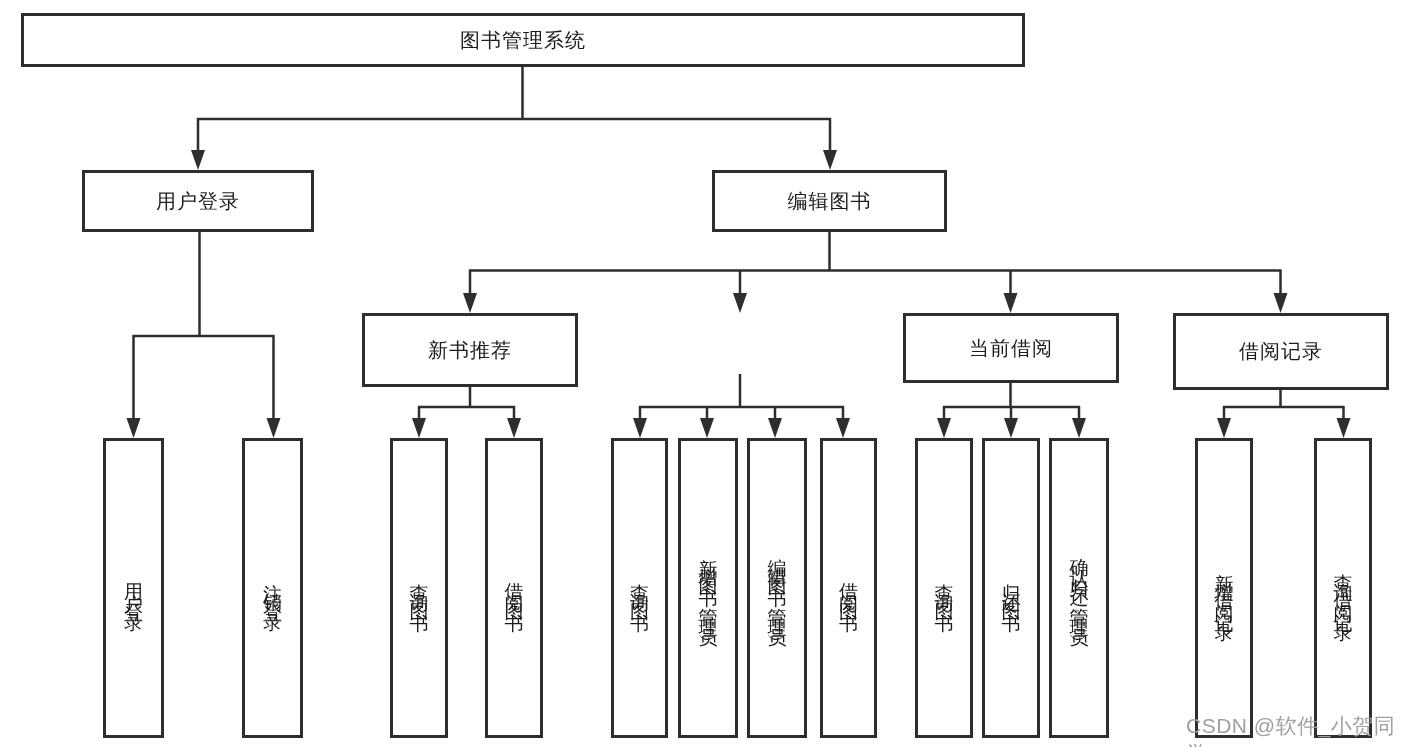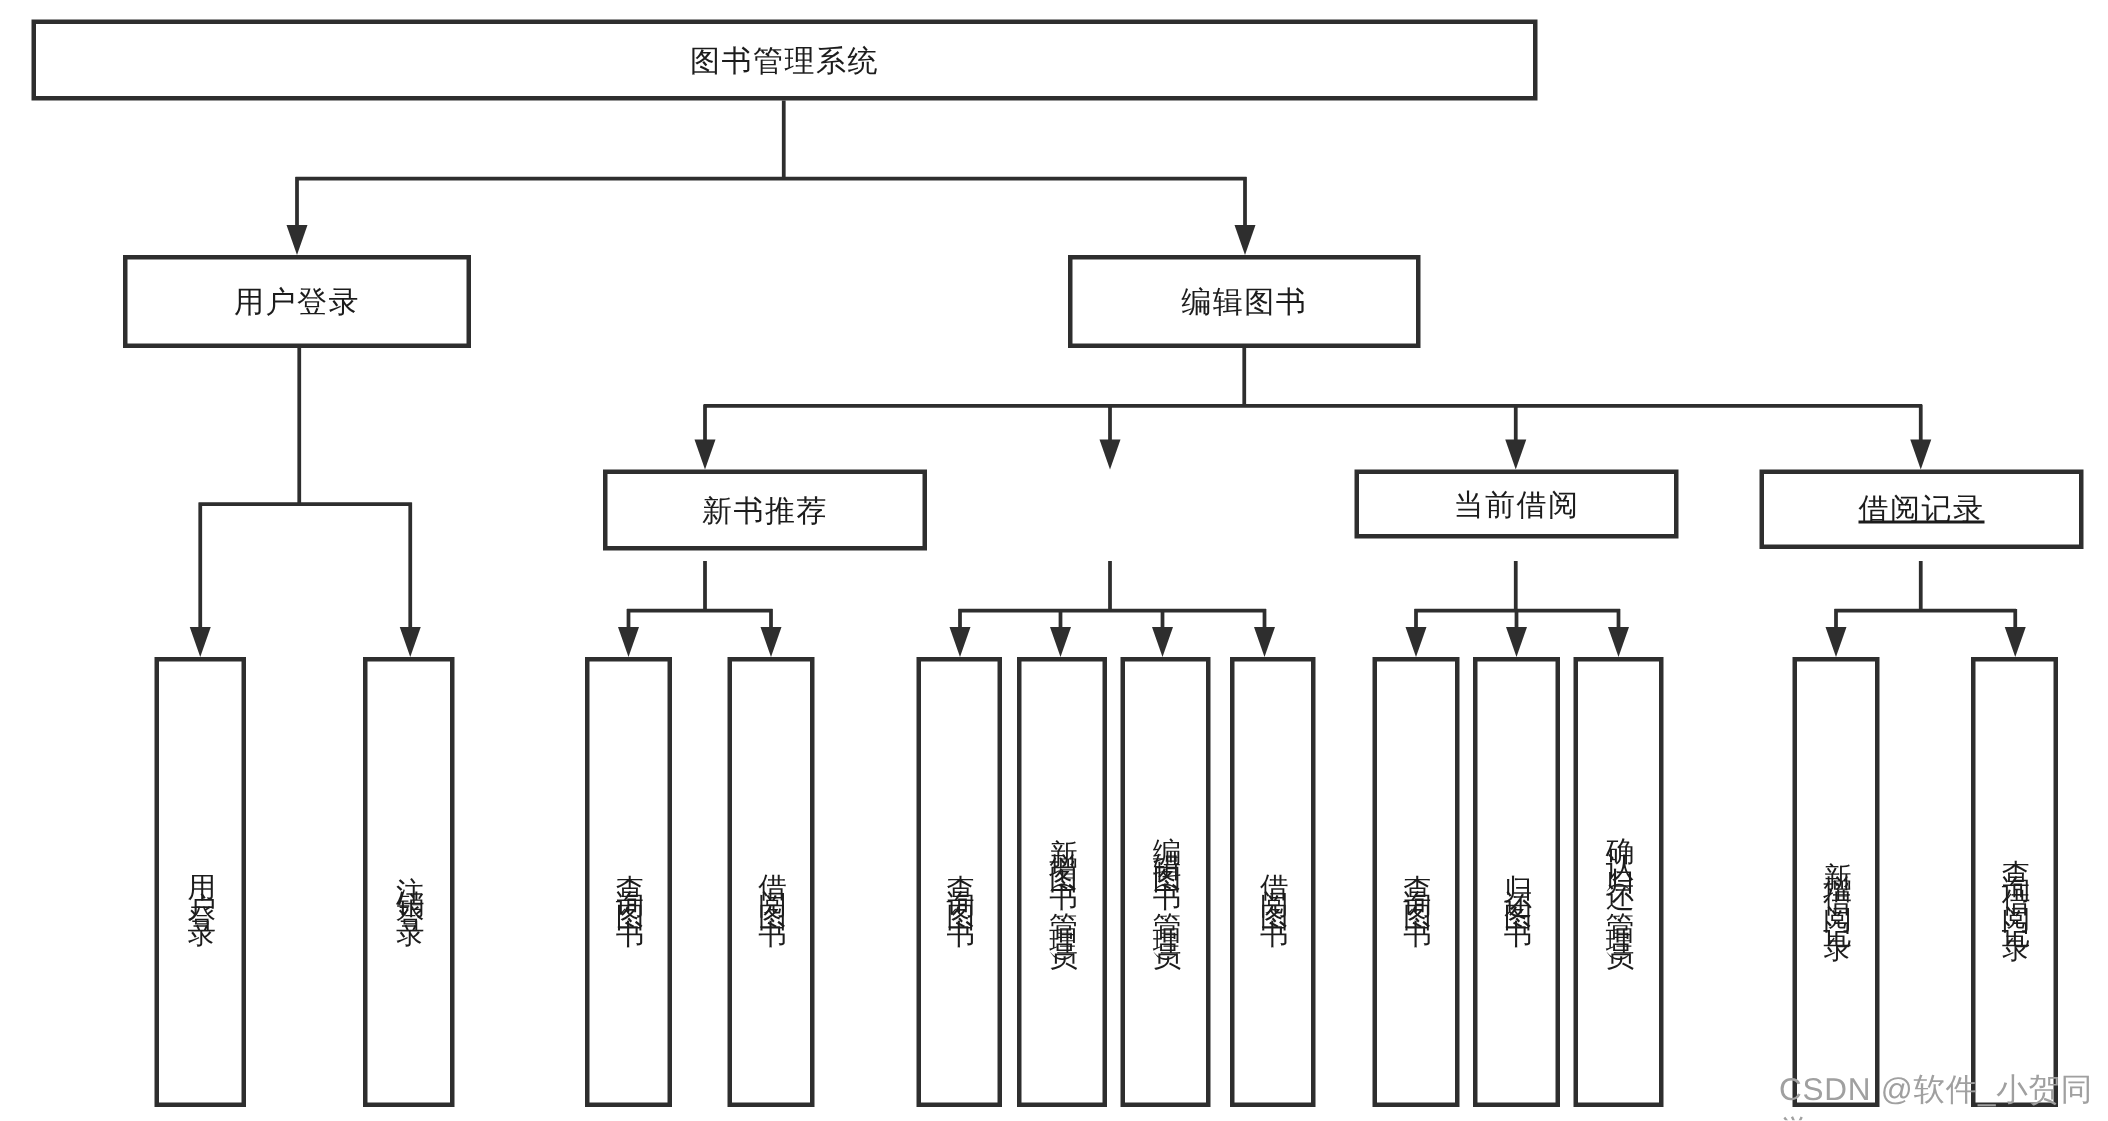--- a/index.html
+++ b/index.html
@@ -126,27 +126,27 @@
     <span>图书管理系统</span>
   </div>
 
   <div class="hnode" style="left:82px; top:170px; width:232px; height:62px;">
     <span>用户登录</span>
   </div>
   <div class="hnode" style="left:712px; top:170px; width:235px; height:62px;">
     <span>编辑图书</span>
   </div>
 
-  <div class="hnode" style="left:362px; top:313px; width:216px; height:54px;margin-left:40px;">
+  <div class="hnode" style="left:362px; top:313px; width:216px; height:74px;">
     <span>新书推荐</span>
   </div>
-  <div class="hnode" style="left:903px; top:313px; width:216px; height:46px;">
+  <div class="hnode" style="left:903px; top:313px; width:216px; height:70px;">
     <span>当前借阅</span>
   </div>
-  <div class="hnode" style="left:1173px; top:313px; width:216px; height:53px;text-decoration:underline;">
+  <div class="hnode" style="left:1173px; top:313px; width:216px; height:77px;">
     <span>借阅记录</span>
   </div>
 
   <div class="leaf" style="left:103px; width:61px;">
     <span class="vtext">用户登录</span>
   </div>
   <div class="leaf" style="left:242px; width:61px;">
     <span class="vtext">注销登录</span>
   </div>
   <div class="leaf" style="left:390px; width:58px;">

